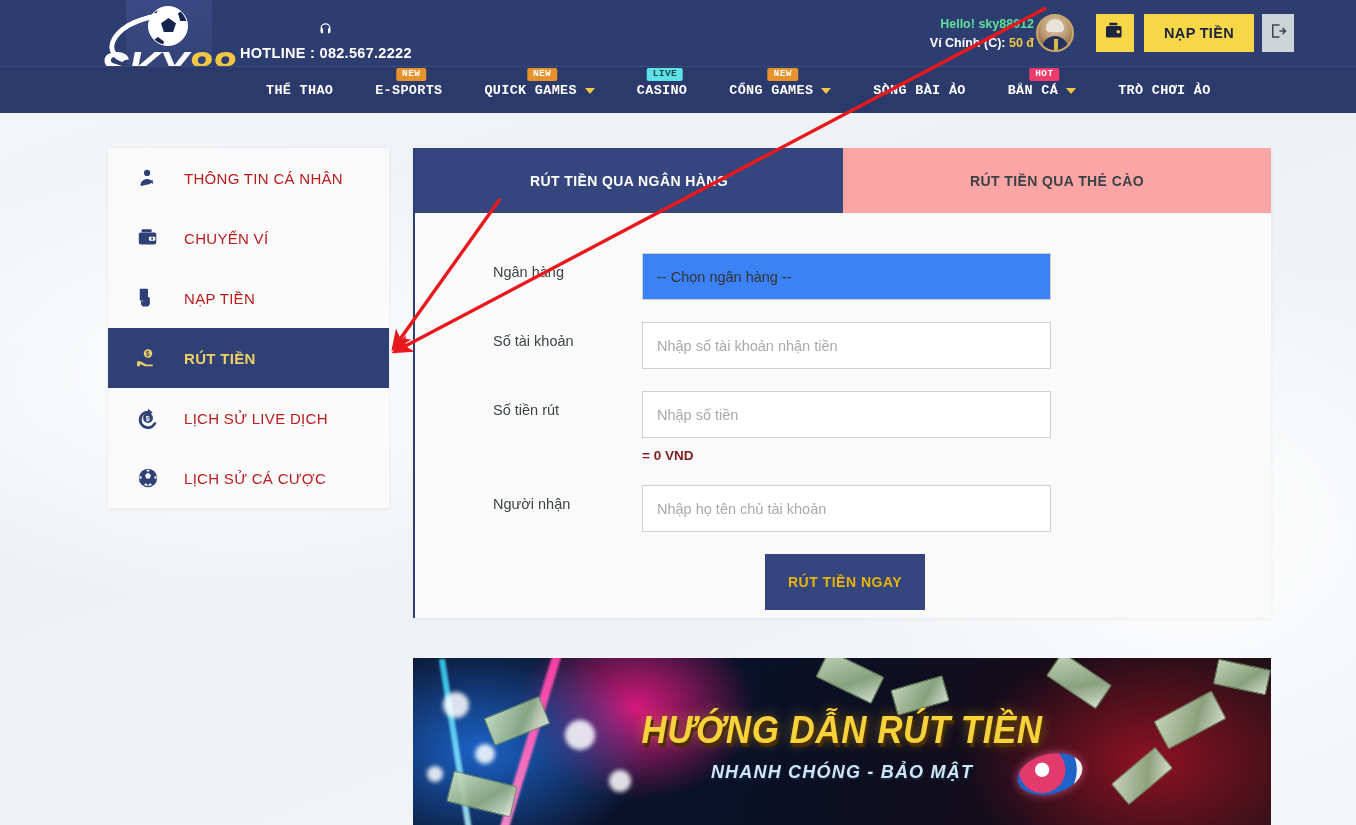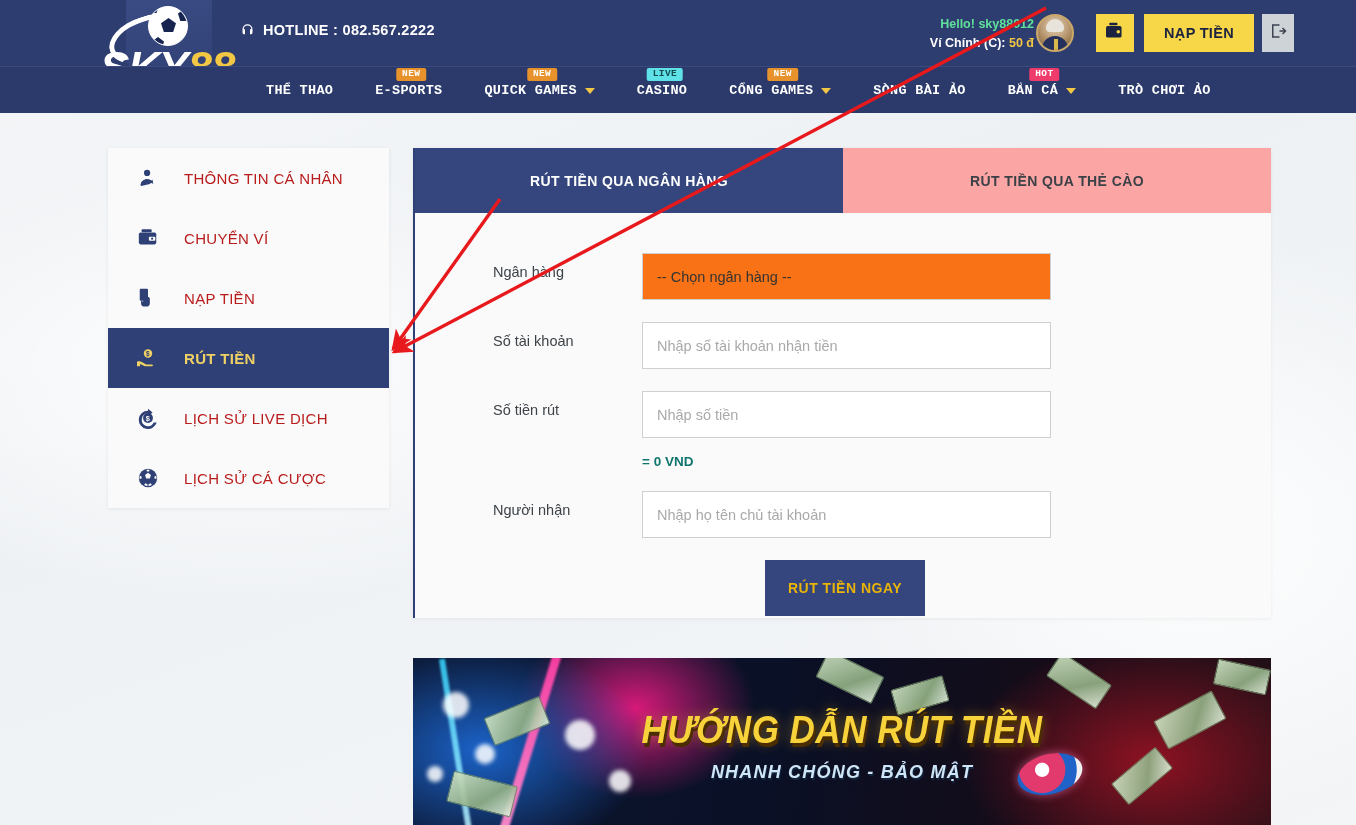--- a/index.html
+++ b/index.html
@@ -71,21 +71,21 @@
     font-style: italic;
     letter-spacing: -1px;
     line-height: 1;
   }
   .logo-text .sky { color: #ffffff; }
   .logo-text .n88 { color: #f2c744; }
 
   .hotline {
     position: absolute; left: 240px; top: 22px;
     display: flex; align-items: center; gap: 8px;
-    color: #fff; font-size: 14.5px; font-weight: bold; letter-spacing: .3px;
+    color: #fff; font-size: 14.5px; font-weight: bold; letter-spacing: .3px; flex-direction: column;
   }
   .hotline svg { display:block; }
 
   .user-block {
     position: absolute; right: 322px; top: 15px;
     text-align: right; line-height: 1.5;
   }
   .user-hello { color: #5fe09a; font-size: 12.5px; font-weight: bold; }
   .user-wallet { color: #ffffff; font-size: 12.5px; font-weight: bold; }
   .user-wallet .amt { color: #f2c744; }
@@ -207,35 +207,35 @@
     display: flex; align-items: flex-start;
     margin-bottom: 22px;
   }
   .flabel {
     width: 227px; padding-left: 78px; padding-top: 11px;
     font-size: 14.5px; color: #3d4349;
   }
   .fctrl { width: 409px; }
   .fselect {
     width: 409px; height: 47px;
-    background: #f97316; border: 1px solid #cfcfcf;
+    background: #3b82f6; border: 1px solid #cfcfcf;
     font-size: 14.5px; color: #333; padding: 0 14px;
     font-family: "Liberation Sans", sans-serif;
     -webkit-appearance: none; appearance: none;
     cursor: pointer;
   }
   .finput {
     width: 409px; height: 47px;
     background: #fff; border: 1px solid #cfcfcf;
     font-size: 14.5px; color: #333; padding: 0 14px;
     font-family: "Liberation Sans", sans-serif;
   }
   .finput::placeholder { color: #a9a9a9; }
   .fnote {
-    margin-top: 16px; font-size: 13.5px; color: #0f766e; font-weight: bold;
+    margin-top: 10px; font-size: 13.5px; color: #7f1d1d; font-weight: bold;
   }
   .submit-wrap { padding-left: 350px; margin-top: 14px; }
   .btn-submit {
     width: 160px; height: 56px;
     background: #34467d; color: #eab308;
     font-size: 14px; font-weight: bold; letter-spacing: .5px;
     border: none; cursor: pointer;
     font-family: "Liberation Sans", sans-serif;
   }
 

